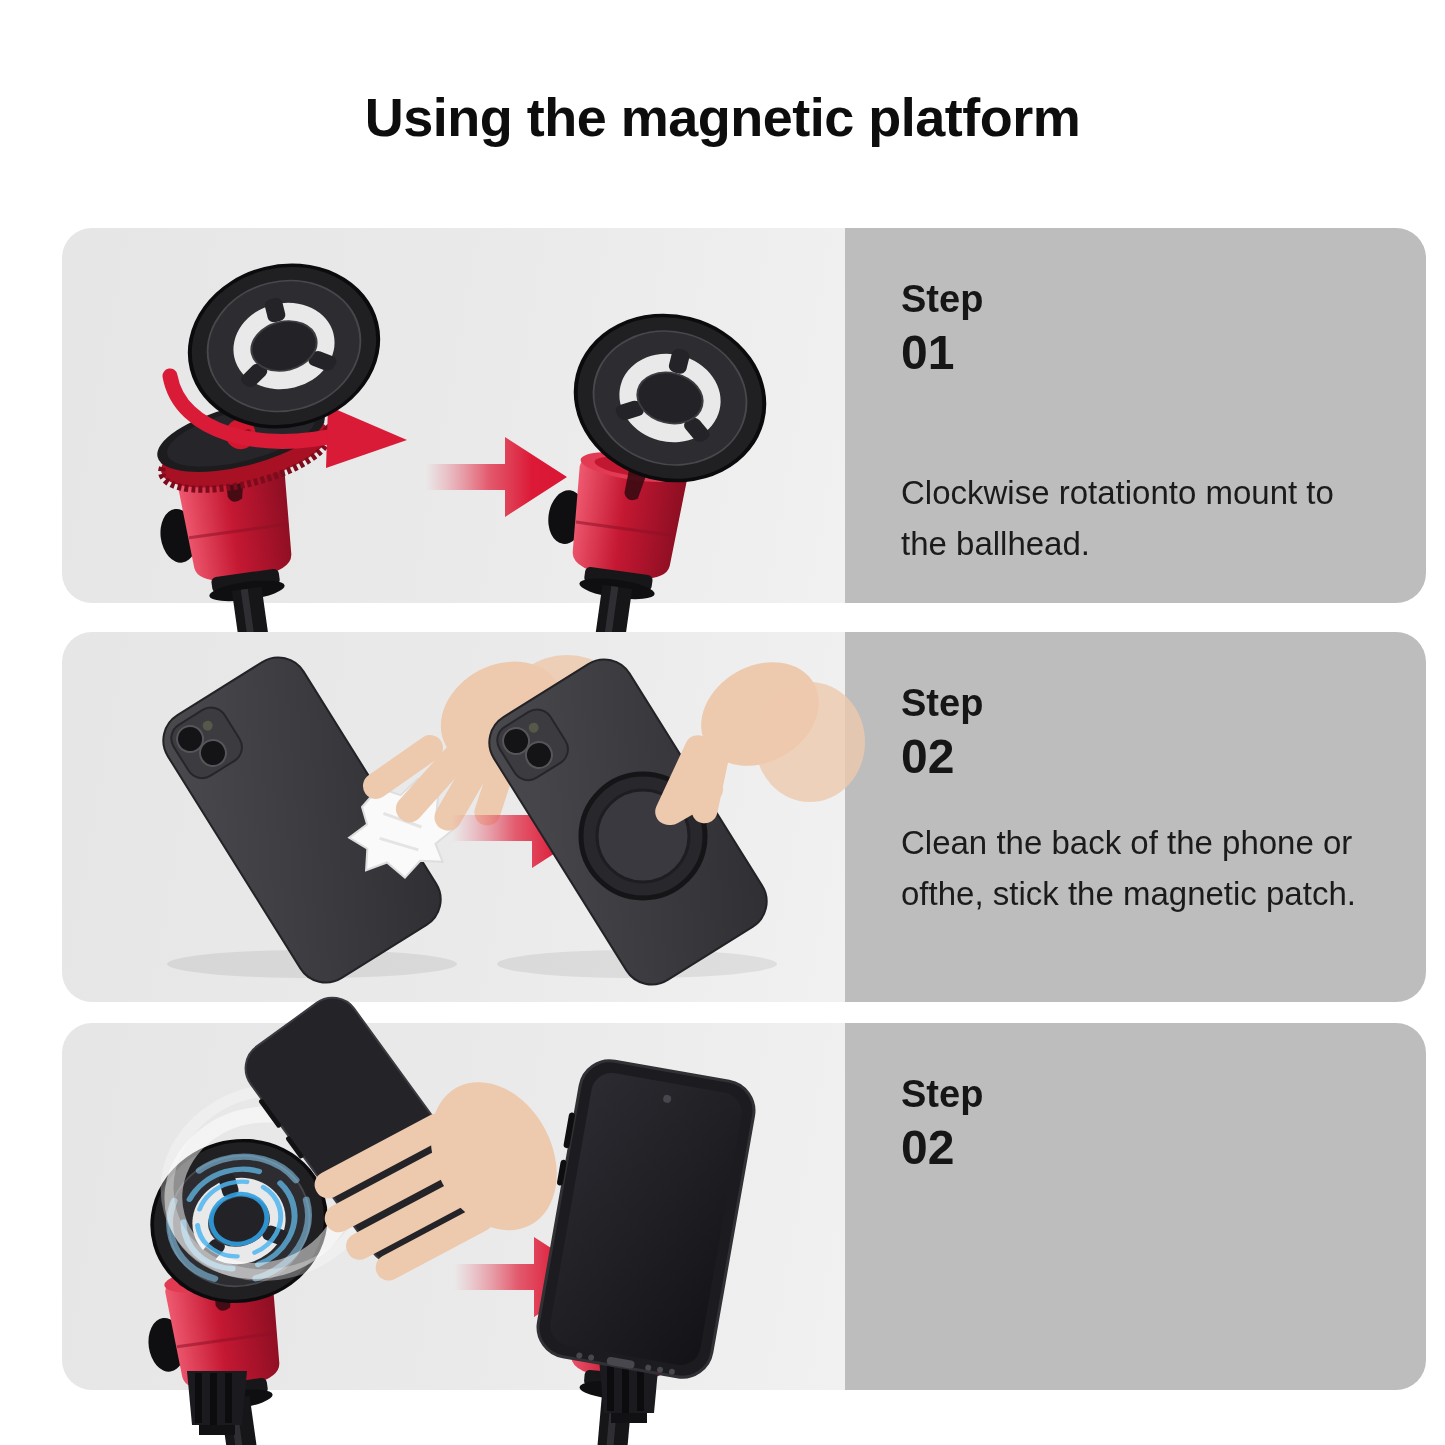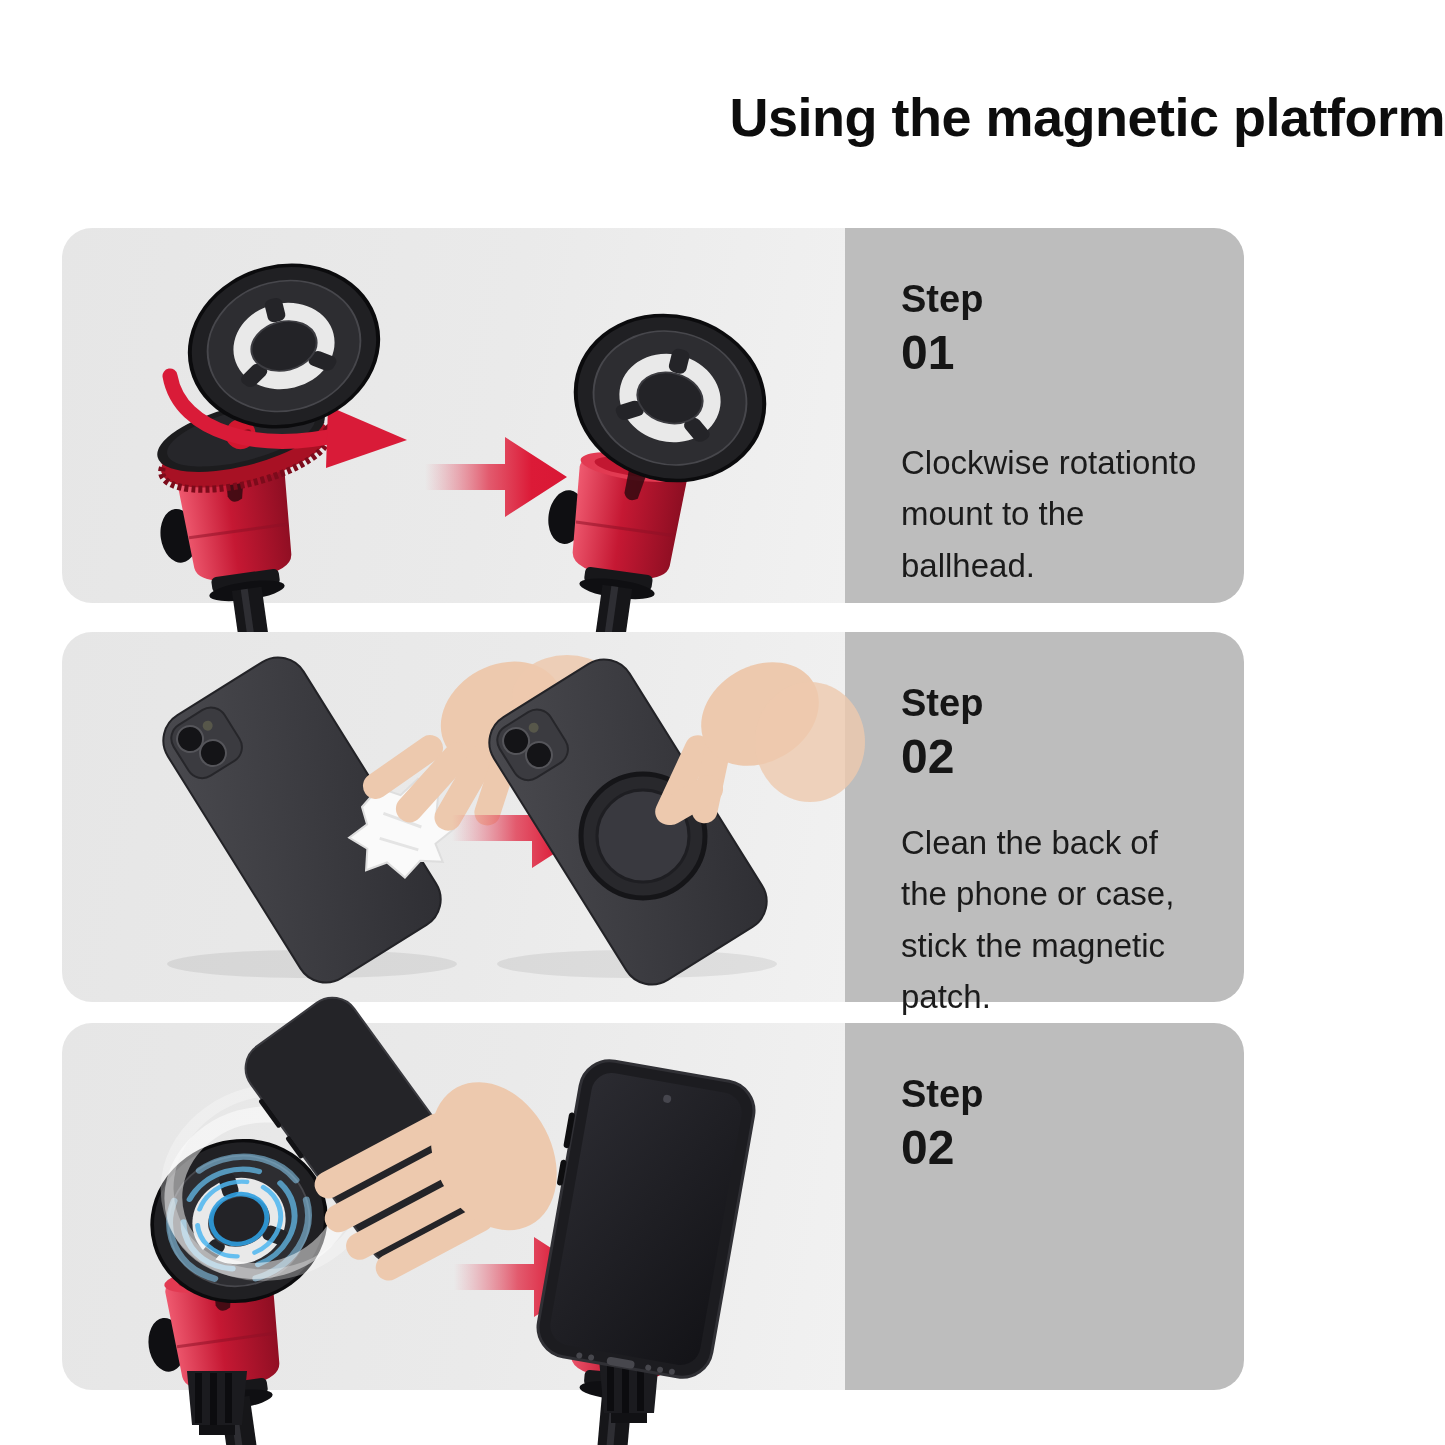--- a/index.html
+++ b/index.html
@@ -1,33 +1,33 @@
 <!DOCTYPE html>
 <html><head>
 <meta charset="utf-8">
 <style>
   html,body{margin:0;padding:0;background:#ffffff;}
   .page{position:relative;width:1445px;height:1445px;background:#ffffff;overflow:hidden;
         font-family:"Liberation Sans","DejaVu Sans",sans-serif;}
-  .title{position:absolute;top:86px;left:0;width:100%;margin:0;text-align:right;
+  .title{position:absolute;top:86px;left:0;width:100%;margin:0;text-align:center;
          font-size:54px;font-weight:bold;letter-spacing:-0.5px;color:#0d0d0d;}
-  .row{position:absolute;left:62px;width:1182px;display:flex;}
+  .row{position:absolute;left:62px;width:1364px;display:flex;}
   .row-0{top:228px;height:375px;}
   .row-1{top:632px;height:370px;}
   .row-2{top:1023px;height:367px;}
   .row-image{position:relative;width:783px;height:100%;flex:0 0 783px;
              border-radius:30px 0 0 30px;
              background:linear-gradient(100deg,#e6e6e6 0%,#eaeaea 55%,#f1f1f1 100%);}
   .row-image svg{position:absolute;top:0;left:0;overflow:visible;}
   .row-text{flex:1;height:100%;background:#bdbdbd;border-radius:0 30px 30px 0;
             box-sizing:border-box;padding:50px 40px 0 56px;color:#161616;}
   .step-label{font-size:38px;font-weight:bold;line-height:1.15;}
   .step-number{font-size:48px;font-weight:bold;line-height:1.2;margin-top:2px;}
   .step-desc{margin:0;font-size:33px;line-height:1.55;max-width:462px;color:#1b1b1b;}
-  .row-0 .step-desc{margin-top:56px;}
+  .row-0 .step-desc{margin-top:86px;}
   .row-1 .step-desc{margin-top:32px;}
   .row-2 .step-desc{margin-top:64px;}
 </style>
 </head>
 <body>
 
 <div class="page">
 
   <svg width="0" height="0" style="position:absolute" aria-hidden="true">
     <defs>
@@ -182,21 +182,21 @@
             <rect x="-4" y="12" width="28" height="72" rx="14" transform="rotate(60 10 48)"></rect>
             <ellipse cx="80" cy="-38" rx="62" ry="48" transform="rotate(-30 80 -38)"></ellipse>
             <ellipse cx="130" cy="-10" rx="55" ry="60" opacity="0.8"></ellipse>
           </g>
         </g>
       </svg>
     </div>
     <div class="row-text">
       <div class="step-label">Step</div>
       <div class="step-number">02</div>
-      <p class="step-desc">Clean the back of the phone or case, stick the magnetic patch.</p>
+      <p class="step-desc">Clean the back of the phone or ofthe, stick the magnetic patch.</p>
     </div>
   </section>
 
   <section class="row row-2">
     <div class="row-image">
       <svg width="783" height="390" viewBox="0 0 783 390">
 
         <g>
           <use href="#ballhead" transform="translate(156,256) rotate(-8)"></use>
           <use href="#tripodFoot" transform="translate(155,348)"></use>

